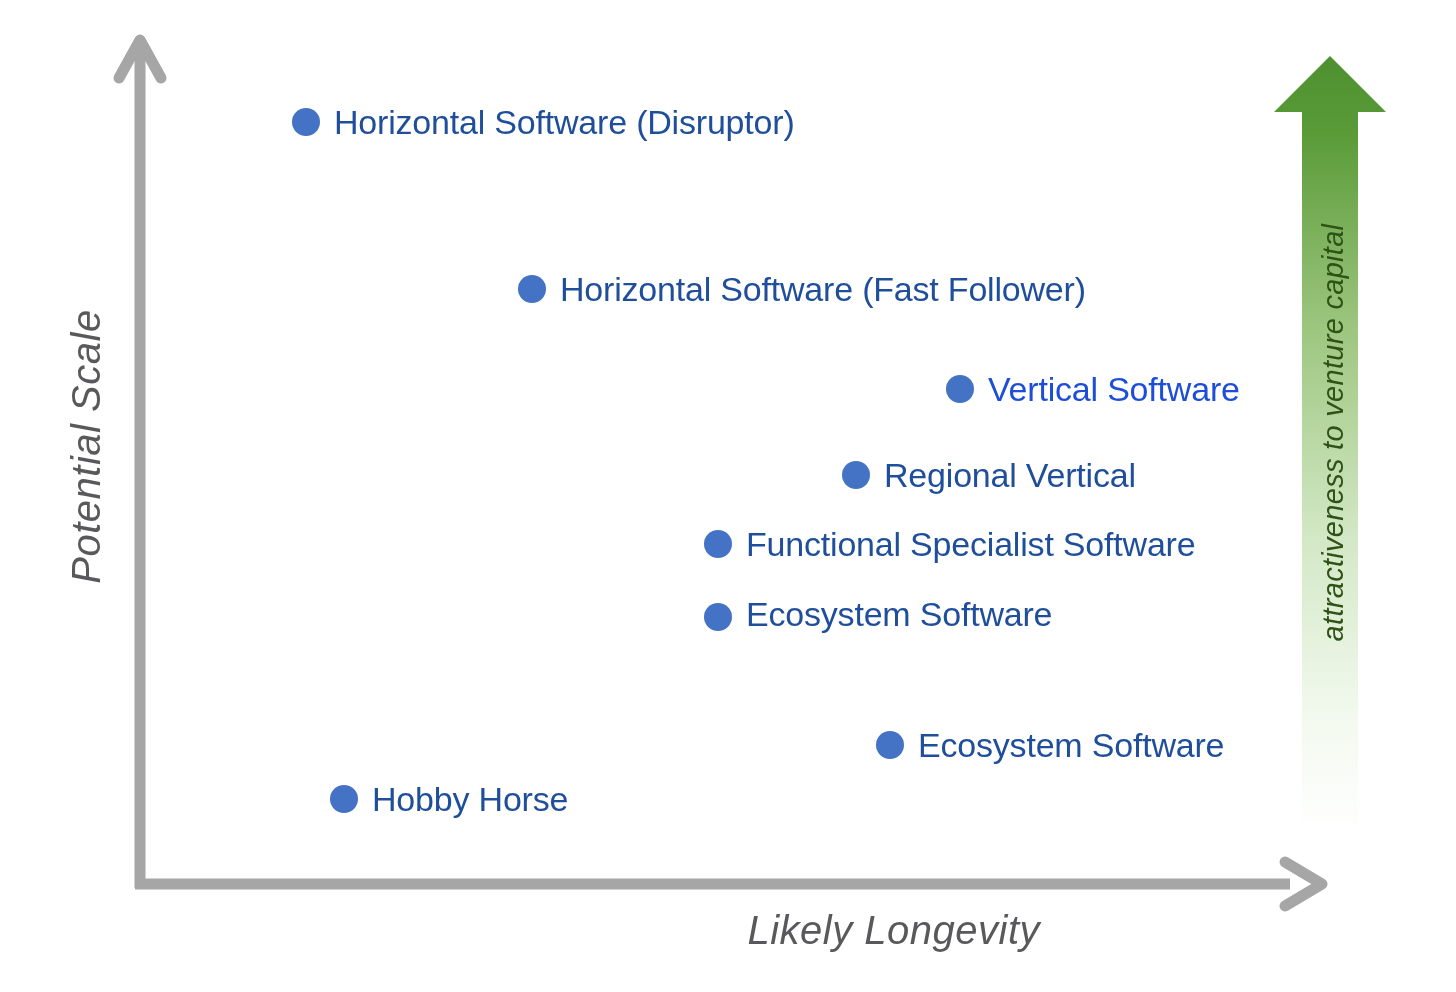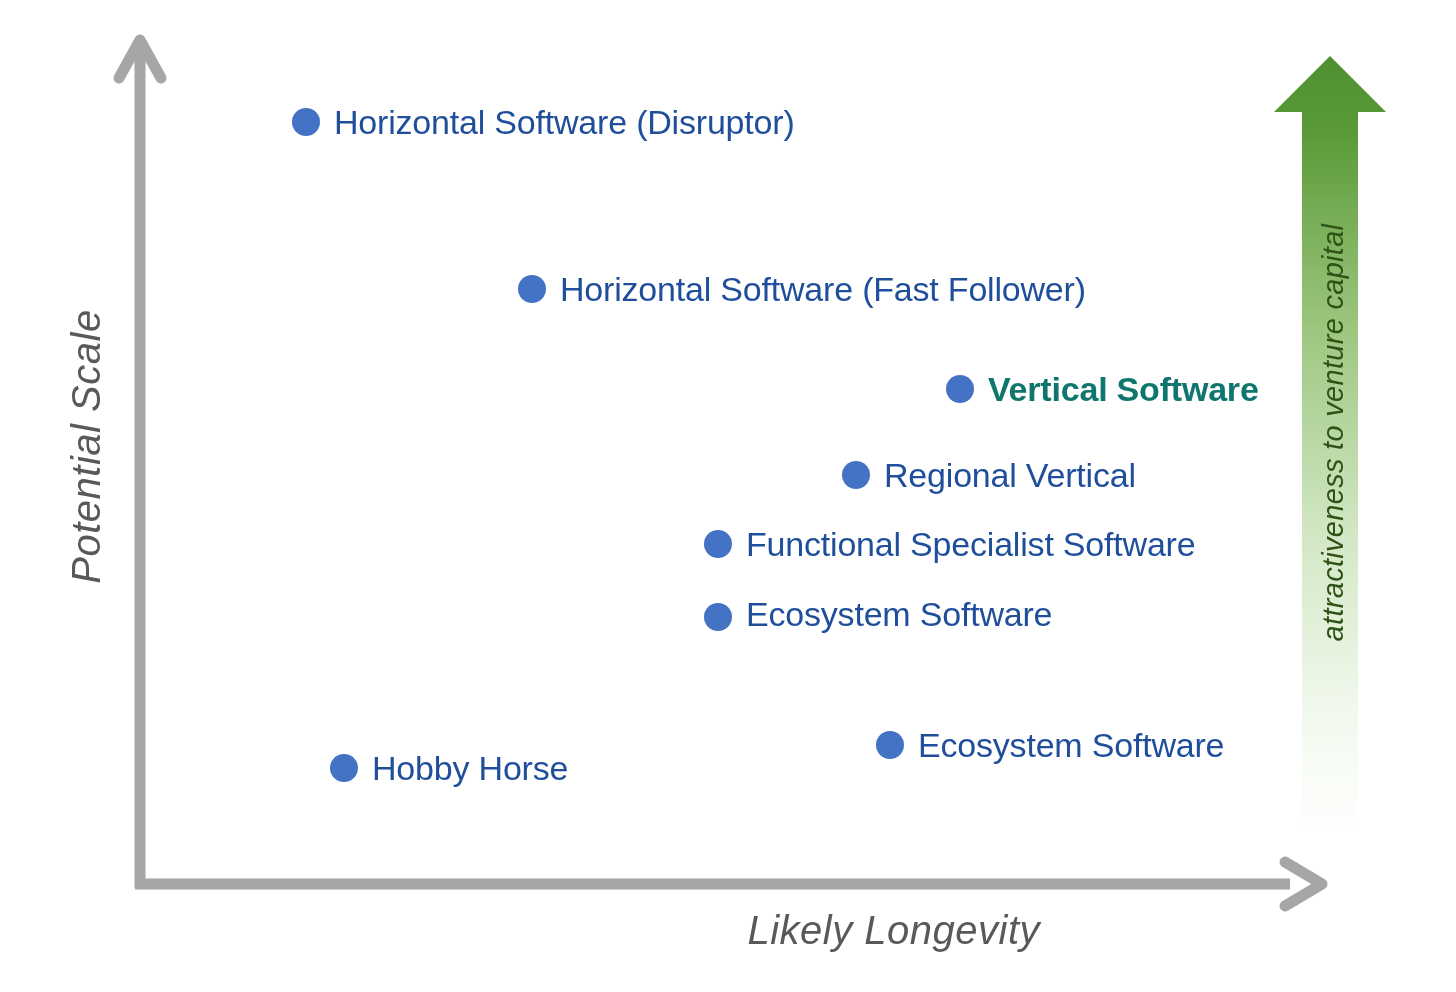--- a/index.html
+++ b/index.html
@@ -135,39 +135,39 @@
   <div class="point" style="left: 292px; top: 108px; height: 28px;">
     <span class="point-dot" style="background: rgb(68, 114, 196);"></span>
     <span class="point-label" style="color: rgb(31, 78, 155);">Horizontal Software (Disruptor)</span>
   </div>
   <div class="point" style="left: 518px; top: 275px; height: 28px;">
     <span class="point-dot" style="background: rgb(68, 114, 196);"></span>
     <span class="point-label" style="color: rgb(31, 78, 155);">Horizontal Software (Fast Follower)</span>
   </div>
   <div class="point" style="left: 946px; top: 375px; height: 28px;">
     <span class="point-dot" style="background: rgb(68, 114, 196);"></span>
-    <span class="point-label" style="color: #0f766e; font-weight: bold;">Vertical Software</span>
+    <span class="point-label" style="color: #1d4ed8;">Vertical Software</span>
   </div>
   <div class="point" style="left: 842px; top: 461px; height: 28px;">
     <span class="point-dot" style="background: rgb(68, 114, 196);"></span>
     <span class="point-label" style="color: rgb(31, 78, 155);">Regional Vertical</span>
   </div>
   <div class="point" style="left: 704px; top: 530px; height: 28px; align-items: center;">
     <span class="point-dot" style="background: rgb(68, 114, 196);"></span>
     <span class="point-label" style="color: rgb(31, 78, 155);">Functional Specialist Software</span>
   </div>
   <div class="point" style="left: 704px; top: 603px; height: 28px; align-items: flex-end;">
     <span class="point-dot" style="background: rgb(68, 114, 196);"></span>
     <span class="point-label" style="color: rgb(31, 78, 155);">Ecosystem Software</span>
   </div>
   <div class="point" style="left: 876px; top: 731px; height: 28px;">
     <span class="point-dot" style="background: rgb(68, 114, 196);"></span>
     <span class="point-label" style="color: rgb(31, 78, 155);">Ecosystem Software</span>
   </div>
-  <div class="point" style="left: 330px; top: 754px; height: 28px;">
+  <div class="point" style="left: 330px; top: 785px; height: 28px;">
     <span class="point-dot" style="background: rgb(68, 114, 196);"></span>
     <span class="point-label" style="color: rgb(31, 78, 155);">Hobby Horse</span>
   </div>
 
   <div id="attractiveness-arrow">
     <svg viewBox="0 0 124 786" xmlns="http://www.w3.org/2000/svg" preserveAspectRatio="none">
       <defs>
         <linearGradient id="greenFade" x1="0" y1="0" x2="0" y2="1">
           <stop offset="0" stop-color="#4e8f30"></stop>
           <stop offset="0.10" stop-color="#5a9b38"></stop>

